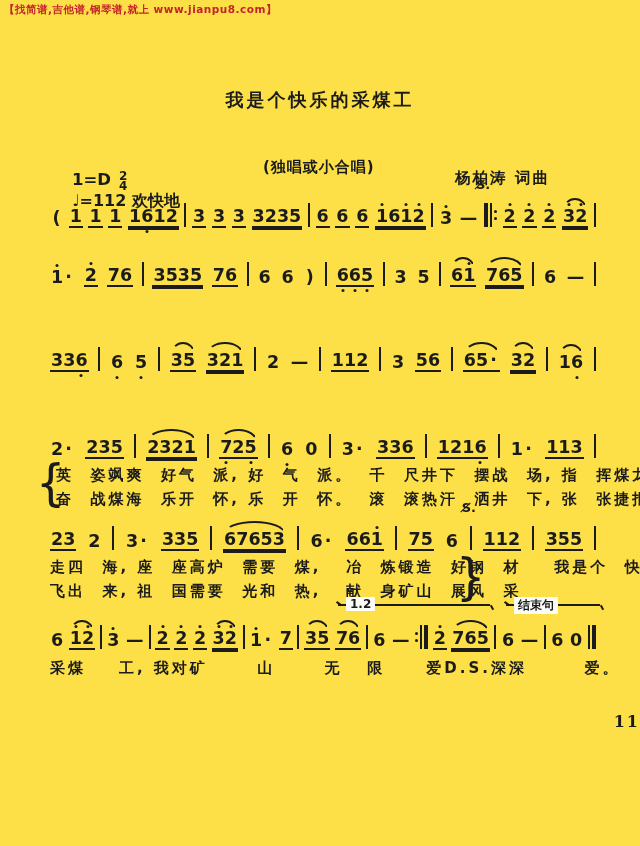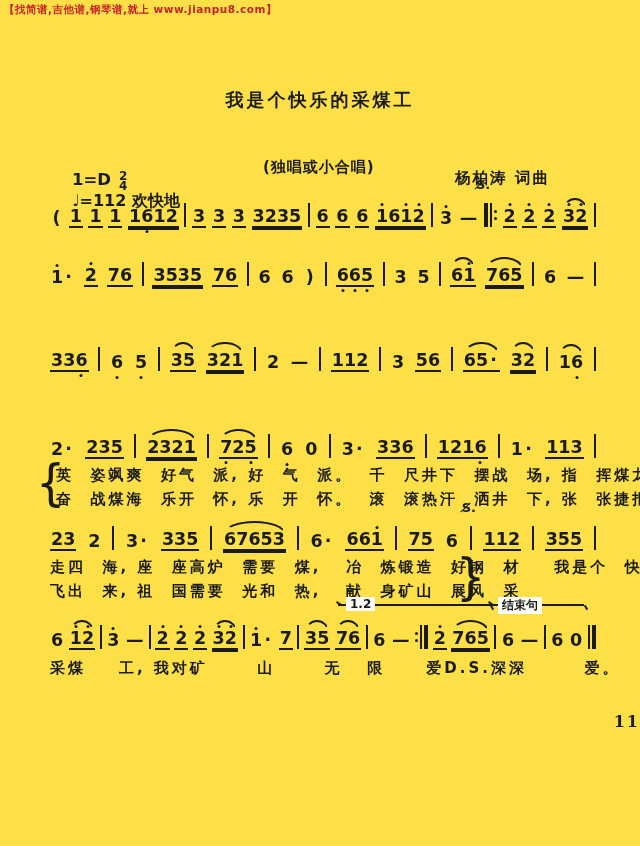--- a/index.html
+++ b/index.html
@@ -489,21 +489,21 @@
       </div>
     <span class="vbrace" style="left:406px;top:32px">}</span>
     <div class="lyr" style="margin-top:5px">走四  海, 座  座高炉  需要  煤,   冶  炼锻造  好钢  材    我是个  快乐的</div>
     <div class="lyr lyr2">飞出  来, 祖  国需要  光和  热,   献  身矿山  展风  采</div>
   </div>
 
   <div class="mline" style="top:620px">
     <div class="bracket" style="left:288px;width:152px">
       <span class="blabel">1.2</span>
     </div>
-    <div class="bracket" style="left:440px;width:94px">
+    <div class="bracket" style="left:456px;width:94px">
       <span class="blabel">结束句</span>
     </div>
     <div class="notes">
         <span class="ng">
           <span class="nc">6</span>
         </span>
         <span class="ng u1 arc">
           <span class="nc hi">1</span>
           <span class="nc hi">2</span>
         </span>

